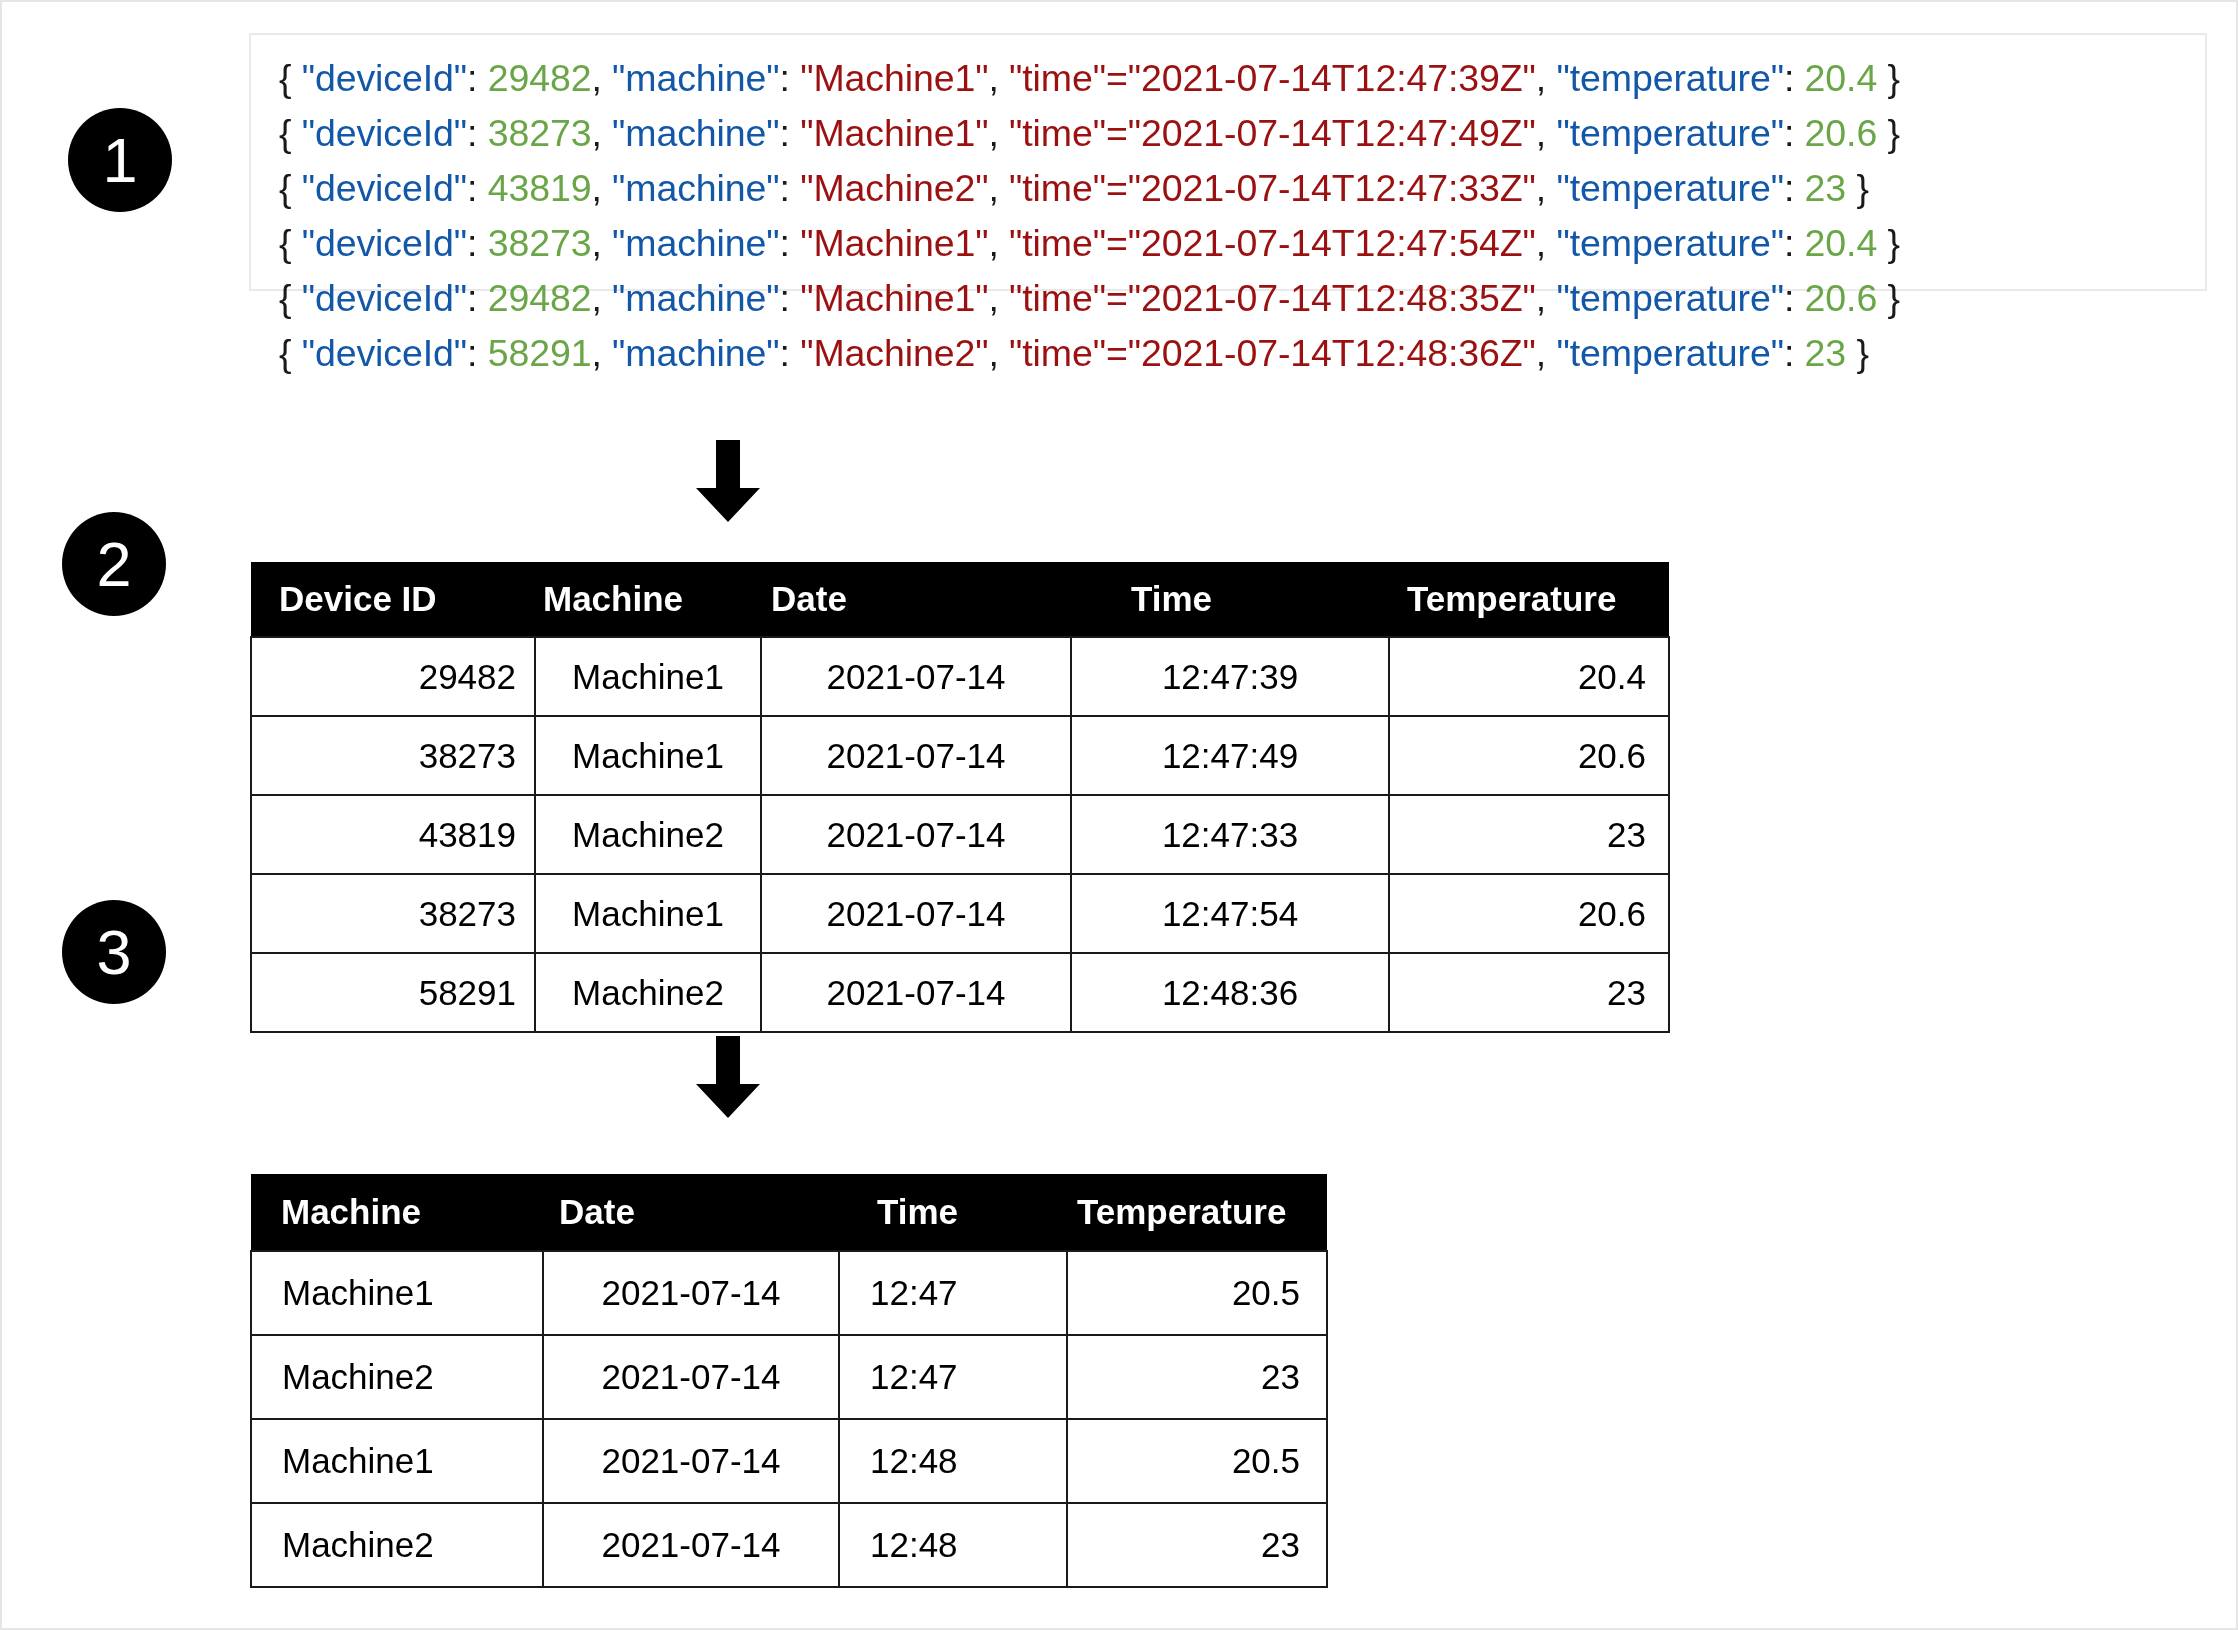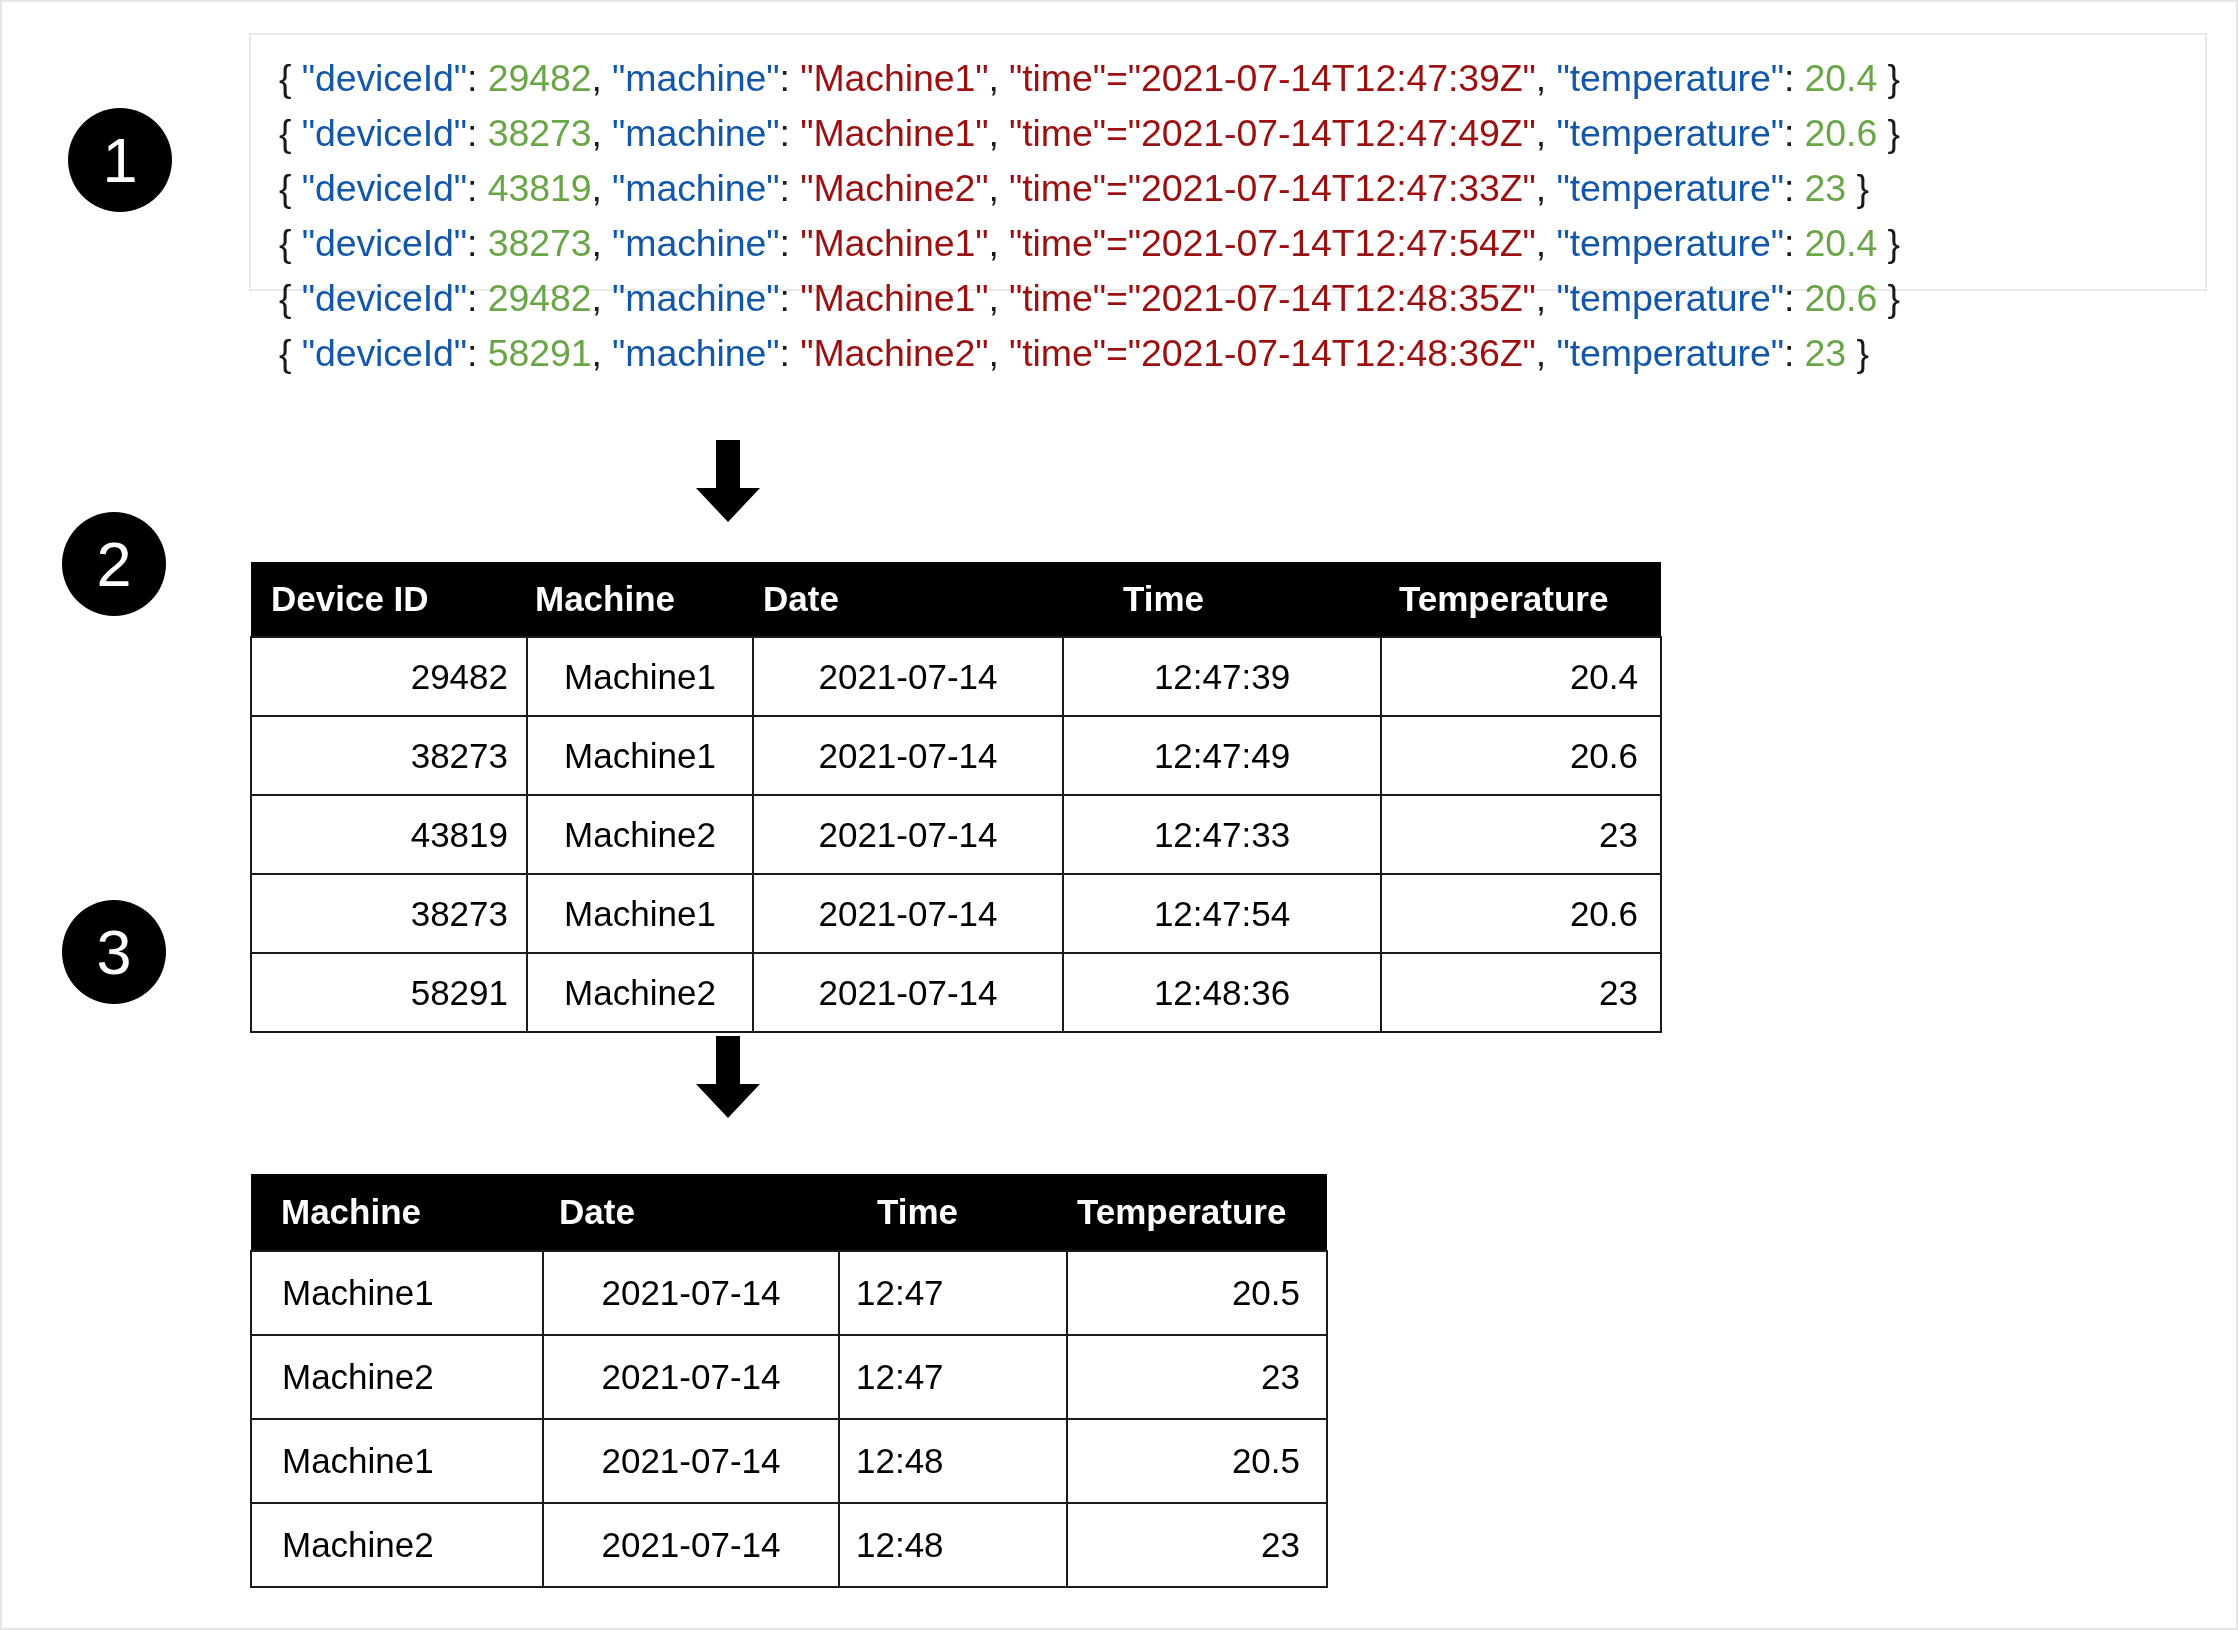--- a/index.html
+++ b/index.html
@@ -115,37 +115,37 @@
     top: 560px;
     width: 1254px;
   }
   #table-detail thead th { height: 74px; }
   #table-detail tbody td { height: 77px; }
   #table-detail .c-id    { width: 238px; text-align: right;  padding-right: 18px; }
   #table-detail .c-mach  { width: 218px; text-align: center; }
   #table-detail .c-date  { width: 300px; text-align: center; }
   #table-detail .c-time  { width: 258px; text-align: center; }
   #table-detail .c-temp  { width: 240px; text-align: right;  padding-right: 22px; }
-  #table-detail thead .c-id   { text-align: left;  padding-left: 20px; }
+  #table-detail thead .c-id   { text-align: left;  padding-left: 28px; }
   #table-detail thead .c-mach { text-align: left;  padding-left: 8px; }
   #table-detail thead .c-date { text-align: left;  padding-left: 10px; }
   #table-detail thead .c-time { text-align: left;  padding-left: 60px; }
   #table-detail thead .c-temp { text-align: left;  padding-left: 18px; }
 
   
   #table-agg {
     left: 248px;
     top: 1172px;
     width: 956px;
   }
   #table-agg thead th { height: 76px; }
   #table-agg tbody td { height: 82px; }
   #table-agg .a-mach { width: 262px; text-align: left;   padding-left: 30px; }
   #table-agg .a-date { width: 280px; text-align: center; }
-  #table-agg .a-time { width: 190px; text-align: left;   padding-left: 16px; }
+  #table-agg .a-time { width: 190px; text-align: left;   padding-left: 30px; }
   #table-agg .a-temp { width: 224px; text-align: right;  padding-right: 26px; padding-left: 25px; }
   #table-agg thead .a-mach { padding-left: 30px; }
   #table-agg thead .a-date { text-align: left; padding-left: 16px; }
   #table-agg thead .a-time { text-align: left; padding-left: 38px; }
   #table-agg thead .a-temp { text-align: left; padding-left: 10px; }
 </style>
 </head>
 <body>
 
 <div id="page">

